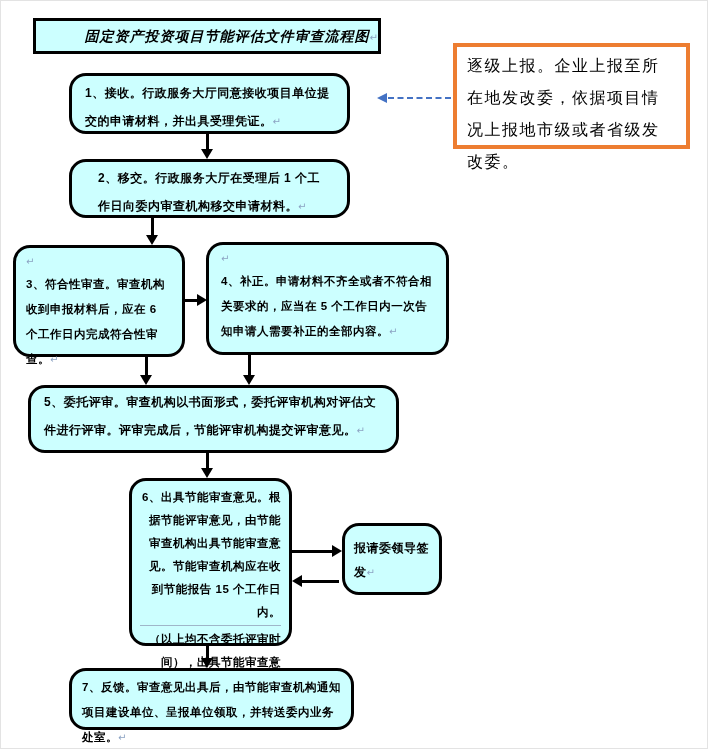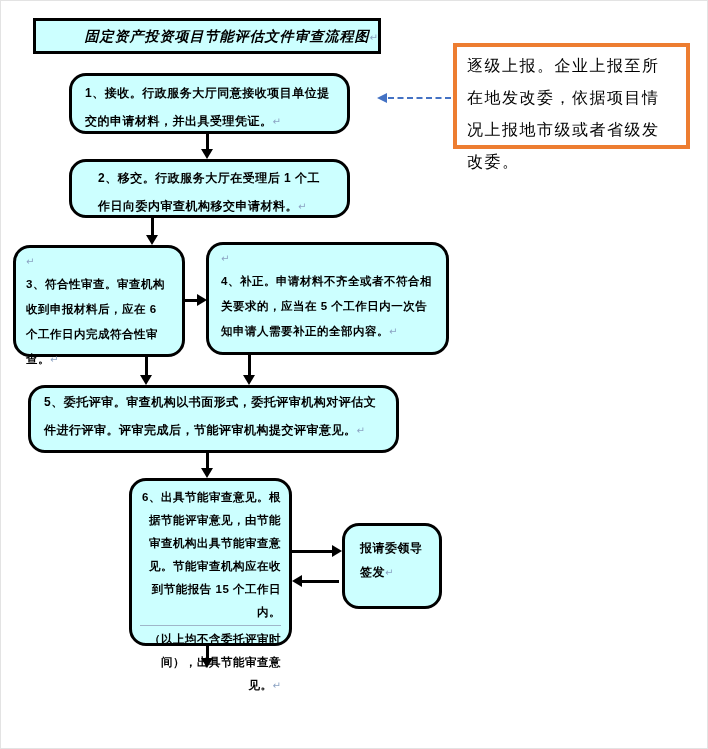--- a/index.html
+++ b/index.html
@@ -50,21 +50,21 @@
     font-size: 16px;
     line-height: 32px;
     letter-spacing: 1.5px;
   }
   #box1 { left: 68px;  top: 72px;  width: 281px; height: 61px;  padding: 3px 13px;  line-height: 28px; }
   #box2 { left: 68px;  top: 158px; width: 281px; height: 59px;  padding: 2px 26px;  line-height: 28px; }
   #box3 { left: 12px;  top: 244px; width: 172px; height: 112px; padding: 2px 10px;  line-height: 25px; font-size: 11.5px; }
   #box4 { left: 205px; top: 241px; width: 243px; height: 113px; padding: 2px 12px;  line-height: 25px; font-size: 11.5px; }
   #box5 { left: 27px;  top: 384px; width: 371px; height: 68px;  padding: 0 13px;  line-height: 28px; }
   #box6 { left: 128px; top: 477px; width: 163px; height: 168px; padding: 5px 8px;   line-height: 23px; font-size: 11.5px; text-align: right; }
-  #box6side { left: 341px; top: 522px; width: 100px; height: 86px; padding: 10px 15px; line-height: 24px; }
+  #box6side { left: 341px; top: 522px; width: 100px; height: 72px; padding: 10px 9px; line-height: 24px; }
   #box7 { left: 68px;  top: 667px; width: 285px; height: 62px;  padding: 4px 10px;  line-height: 25px; font-size: 11.5px; }
 
   .flow-box p { margin: 0; }
   .divider6 {
     border-top: 1px solid #9fb6c9;
     margin: 1px 0 2px 0;
     height: 0;
   }
 
   
@@ -169,14 +169,17 @@
 
   <div class="ha ha-r" style="left:291px; top:549px; width:41px;"></div>
   <div class="ha ha-l" style="left:300px; top:579px; width:38px;"></div>
 
   <div id="box6side" class="flow-box">
     <span>报请委领导签发</span><span class="pm">↵</span>
   </div>
 
   <div class="va" style="left:205px; top:645px; height:13px;"></div>
 
+  <div id="box7" class="flow-box">
+    <span>7、反馈。审查意见出具后，由节能审查机构通知项目建设单位、呈报单位领取，并转送委内业务处室。</span><span class="pm">↵</span>
+  </div>
 
 </div>
 
 </body></html>

